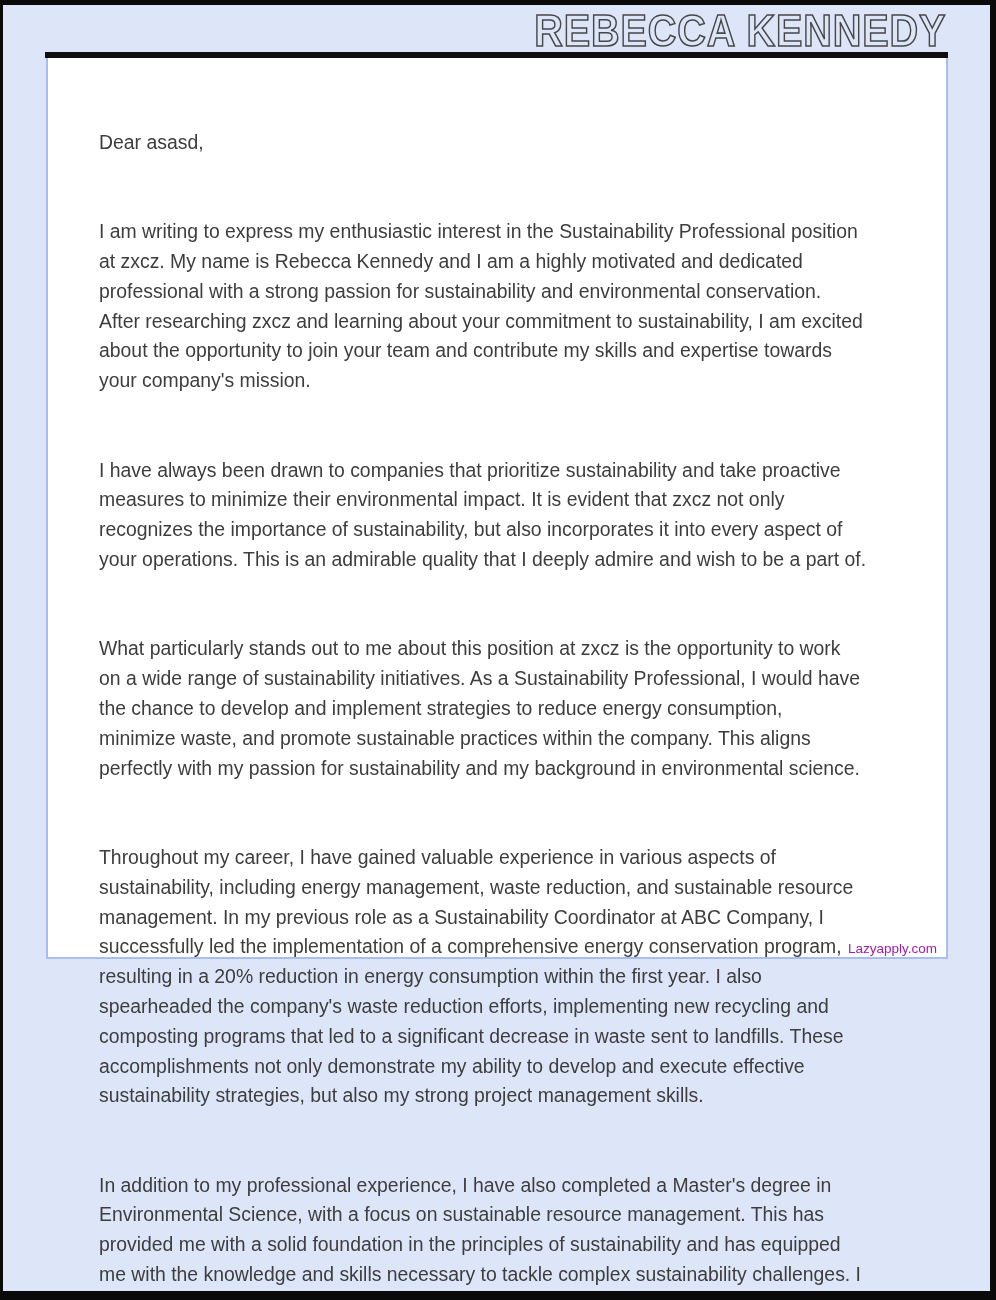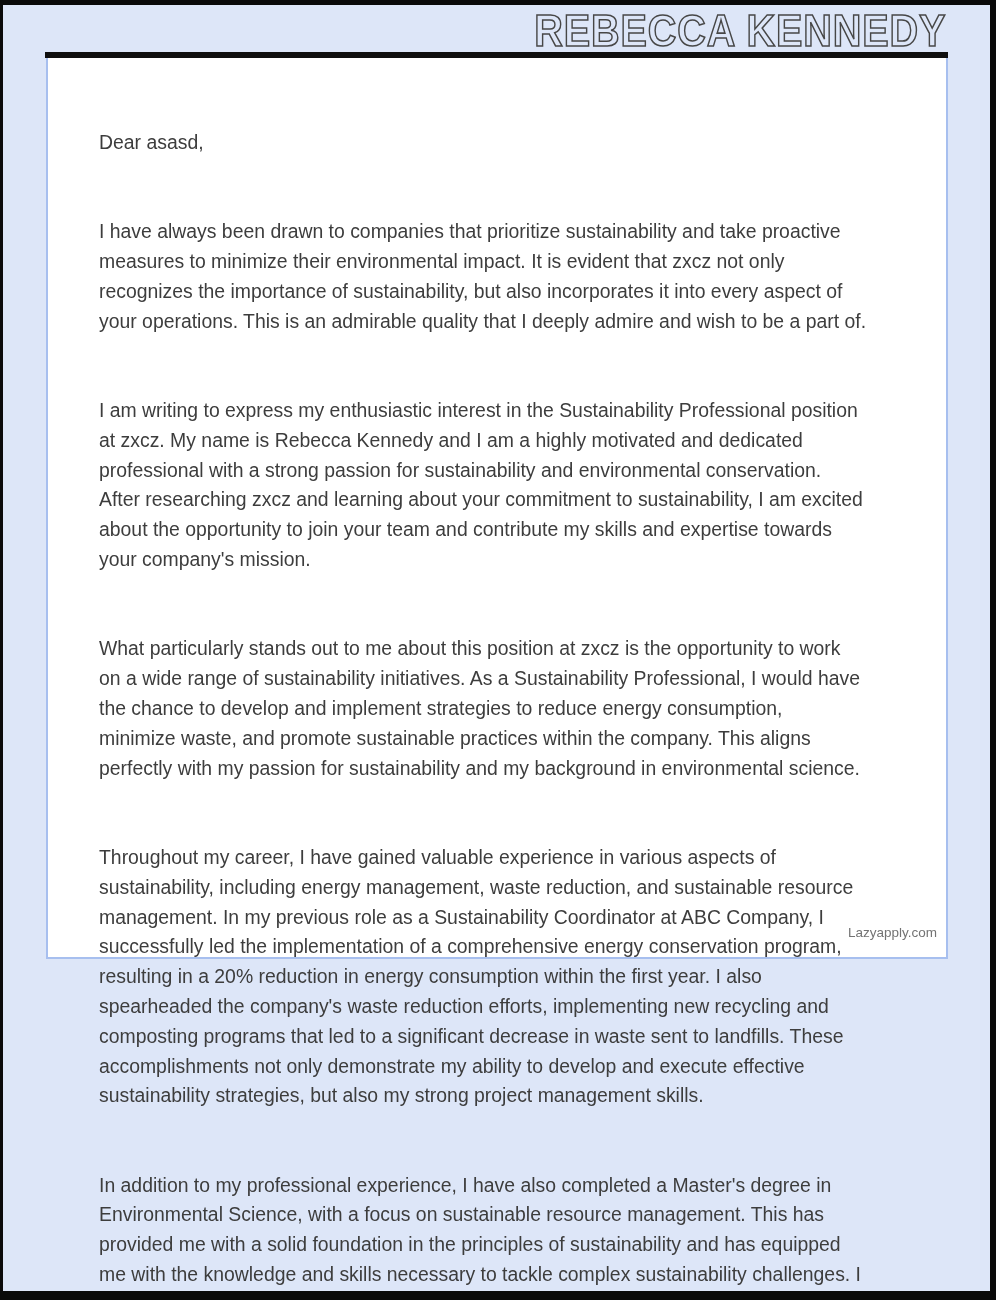--- a/index.html
+++ b/index.html
@@ -65,54 +65,54 @@
     color: #3d3d3d;
     white-space: pre-line;
   }
   .letter-paragraph { margin-top: 29.8px; white-space: pre-line; }
   .salutation { margin-top: 0; }
 
   
   .watermark {
     position: absolute;
     right: 9px;
-    bottom: 16px;
+    bottom: 0px;
     font-size: 13.5px;
     line-height: 16px;
-    color: #737373;
+    color: #a21caf;
     z-index: 5;
     white-space: nowrap;
     margin-top: 22px;
   }
 </style>
 </head>
 <body>
 
 <div class="frame frame-top"></div>
 <div class="frame frame-left"></div>
 <div class="frame frame-right"></div>
 <div class="frame frame-bottom"></div>
 
 <div class="header-name">REBECCA KENNEDY</div>
 
 <div class="header-divider"></div>
 
 <div class="letter-panel">
   <div class="letter-body">
     <div class="letter-paragraph salutation">Dear asasd,</div>
-    <div class="letter-paragraph">I have always been drawn to companies that prioritize sustainability and take proactive
-measures to minimize their environmental impact. It is evident that zxcz not only
-recognizes the importance of sustainability, but also incorporates it into every aspect of
-your operations. This is an admirable quality that I deeply admire and wish to be a part of.</div>
     <div class="letter-paragraph">I am writing to express my enthusiastic interest in the Sustainability Professional position
 at zxcz. My name is Rebecca Kennedy and I am a highly motivated and dedicated
 professional with a strong passion for sustainability and environmental conservation.
 After researching zxcz and learning about your commitment to sustainability, I am excited
 about the opportunity to join your team and contribute my skills and expertise towards
 your company's mission.</div>
+    <div class="letter-paragraph">I have always been drawn to companies that prioritize sustainability and take proactive
+measures to minimize their environmental impact. It is evident that zxcz not only
+recognizes the importance of sustainability, but also incorporates it into every aspect of
+your operations. This is an admirable quality that I deeply admire and wish to be a part of.</div>
     <div class="letter-paragraph">What particularly stands out to me about this position at zxcz is the opportunity to work
 on a wide range of sustainability initiatives. As a Sustainability Professional, I would have
 the chance to develop and implement strategies to reduce energy consumption,
 minimize waste, and promote sustainable practices within the company. This aligns
 perfectly with my passion for sustainability and my background in environmental science.</div>
     <div class="letter-paragraph">Throughout my career, I have gained valuable experience in various aspects of
 sustainability, including energy management, waste reduction, and sustainable resource
 management. In my previous role as a Sustainability Coordinator at ABC Company, I
 successfully led the implementation of a comprehensive energy conservation program,
 resulting in a 20% reduction in energy consumption within the first year. I also

